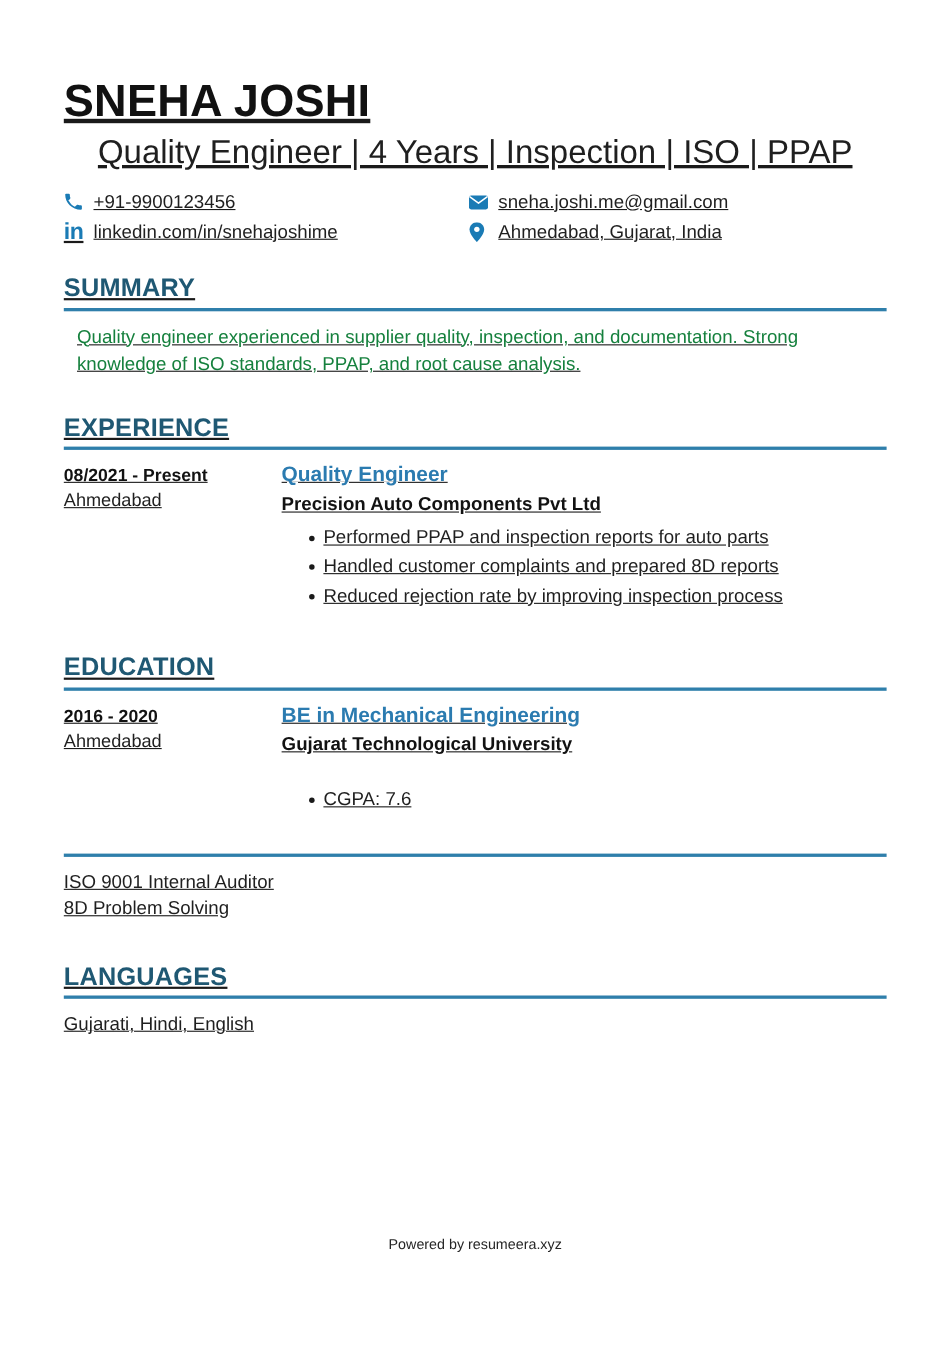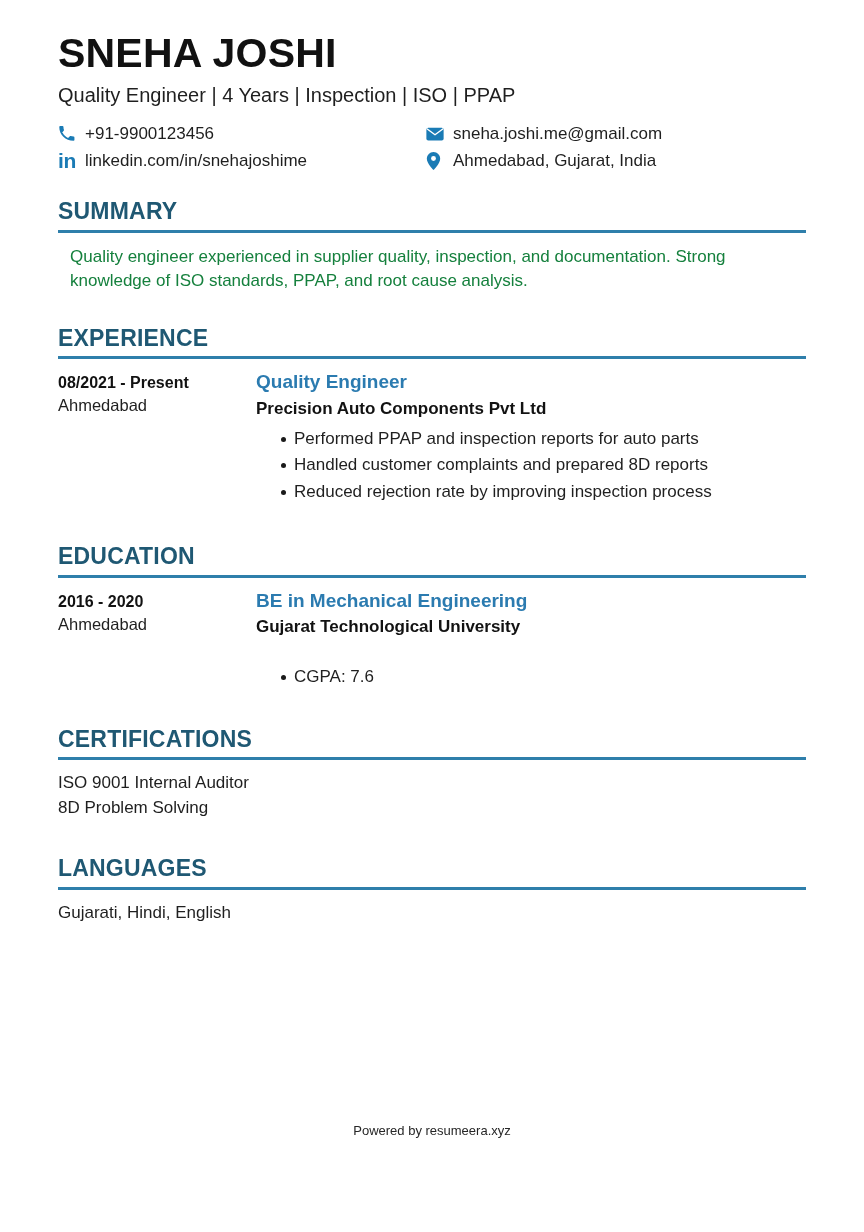--- a/index.html
+++ b/index.html
@@ -13,40 +13,42 @@
     font-family: "Liberation Sans", sans-serif;
     color: #1a1a1a;
     position: relative;
     overflow: hidden;
   }
   .page {
     position: relative;
     width: 864px;
     height: 1160px;
     box-sizing: border-box;
-    padding: 31px 58px 0 58px;
+    padding: 69px 58px 0 58px;
+    text-decoration: underline;
   }
 
   
   .name {
     font-size: 41px;
     font-weight: bold;
     letter-spacing: 0.2px;
     color: #111111;
     line-height: 1.12;
     margin: 0 0 6px 0;
     white-space: nowrap;
   }
   .headline {
-    font-size: 20px;
+    font-size: 30px;
     font-weight: normal;
     color: #1f1f1f;
     line-height: 1.2;
     margin: 0 0 16px 0;
     white-space: nowrap;
+    text-align: center;
   }
 
   
   .contacts {
     display: grid;
     grid-template-columns: 368px auto;
     grid-row-gap: 5px;
     margin-bottom: 26px;
   }
   .contact {
@@ -280,21 +282,20 @@
         <div class="entry-org">Gujarat Technological University</div>
         <ul class="bullets gap">
           <li>CGPA: 7.6</li>
         </ul>
       </div>
     </div>
   </div>
 
 
   <div class="section sp-cert">
-    <div class="sec-title">CERTIFICATIONS</div>
     <div class="sec-rule"></div>
     <div class="plain-line">ISO 9001 Internal Auditor</div>
     <div class="plain-line">8D Problem Solving</div>
   </div>
 
   <div class="section sp-lang">
     <div class="sec-title">LANGUAGES</div>
     <div class="sec-rule"></div>
     <div class="plain-line">Gujarati, Hindi, English</div>
   </div>

